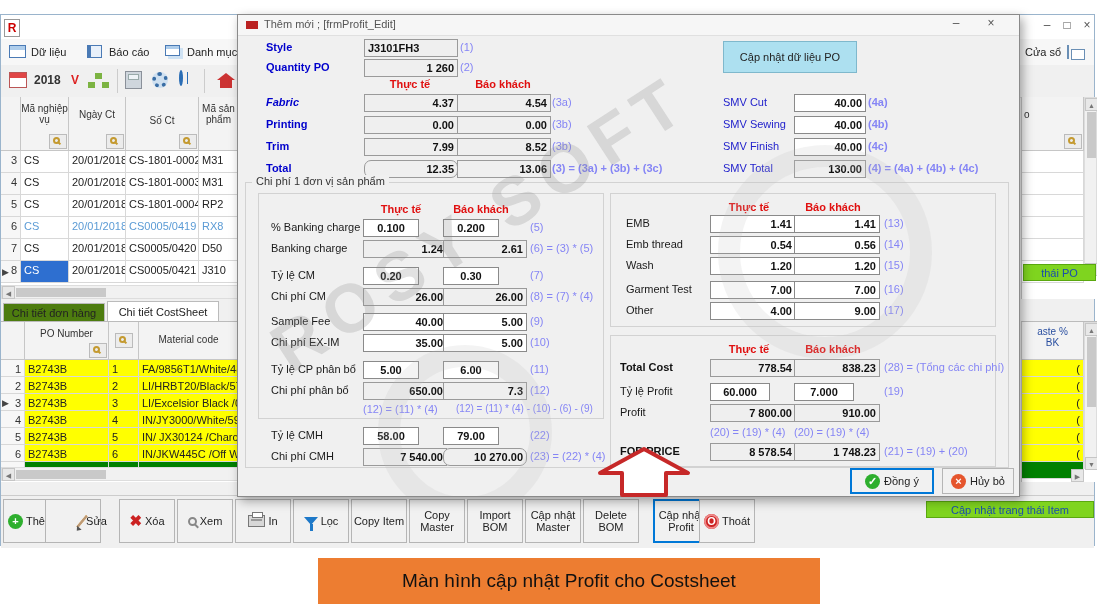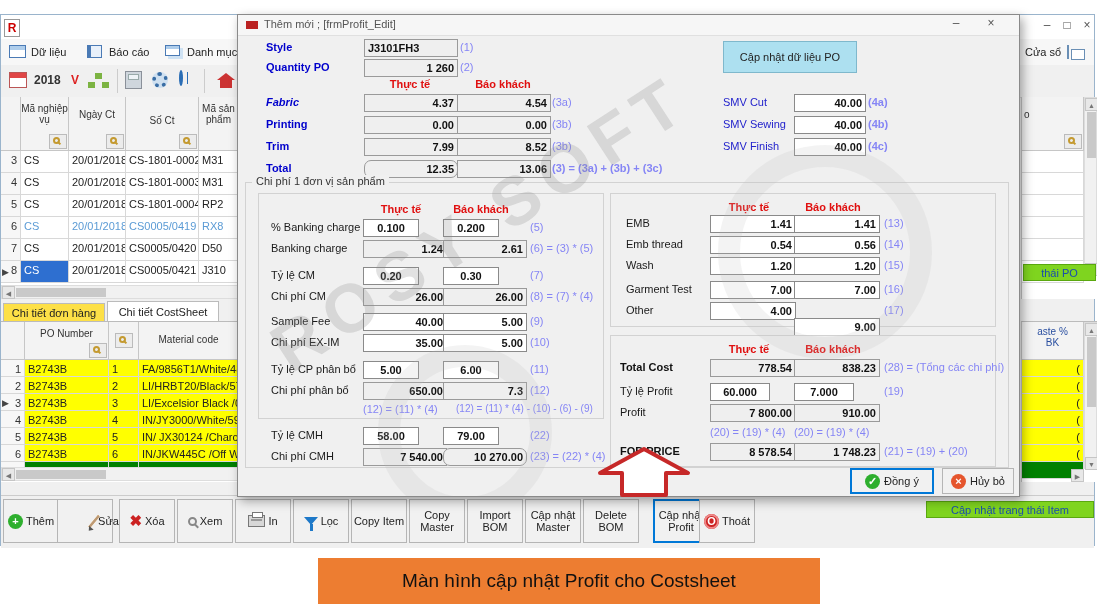--- a/index.html
+++ b/index.html
@@ -53,21 +53,21 @@
   
   .grid{position:absolute;background:#fff;}
   .gh{position:absolute;background:#f3f3f3;border-right:1px solid #c6c6c6;border-bottom:1px solid #c6c6c6;box-sizing:border-box;font-size:10px;color:#333;text-align:center;overflow:hidden;}
   .gc{position:absolute;border-right:1px solid #d8d8d8;border-bottom:1px solid #d8d8d8;box-sizing:border-box;font-size:11px;padding:3px 3px 0 3px;overflow:hidden;white-space:nowrap;}
   .numc{text-align:right;background:#f7f7f7;color:#333;}
   .bluetext{color:#5b9bd5;}
   .selcell{background:#2e6fd0;color:#fff;}
   .ptr{position:absolute;font-size:9px;color:#444;}
   .yellow{background:#ffff00;}
   .greenrow{background:#008000;color:#113311;}
-  .tab{position:absolute;border:1px solid #bbb;border-bottom:none;background:#fde047;font-size:11px;text-align:center;box-sizing:border-box;}
+  .tab{position:absolute;border:1px solid #bbb;border-bottom:none;background:#4d7c0f;font-size:11px;text-align:center;box-sizing:border-box;}
   .tabactive{background:#fff;z-index:3;}
   .statuslabel{position:absolute;background:#7fd41f;border:1px solid #5aa80f;color:#1a4cae;font-size:11px;text-align:center;box-sizing:border-box;overflow:hidden;white-space:nowrap;}
   .scrolltrack{position:absolute;background:#f1f1f1;border:1px solid #ddd;box-sizing:border-box;}
   .scrollarrow{position:absolute;width:13px;height:13px;background:#e8e8e8;border:1px solid #c6c6c6;color:#777;font-size:7px;text-align:center;line-height:13px;box-sizing:border-box;}
   .scrollthumb{position:absolute;background:#c9c9c9;}
   
   .btoolbar{position:absolute;left:0;top:480px;width:100%;height:52px;background:#f0f0f0;border-top:1px solid #ccc;}
   .bbtn{position:absolute;top:3px;width:56px;height:44px;background:#f1f1f1;border:1px solid #b5b5b5;box-sizing:border-box;font-size:11px;color:#222;display:flex;align-items:center;justify-content:center;gap:3px;text-align:center;line-height:12px;cursor:default;}
   .bbtn.focus{border:2px solid #0078d7;}
   
@@ -302,21 +302,21 @@
   <div class="scrolltrack" style="left:0;top:452px;width:237px;height:14px;">
     <span class="scrollarrow" style="left:0;top:0;">◀</span>
     <span class="scrollthumb" style="left:14px;top:2px;width:90px;height:9px;"></span>
   </div>
 
   <div class="btoolbar">
     <div class="bbtn" style="left:2px;">
         <span class="circbadge green">+</span>
         <span>Thêm</span>
       </div>
-    <div class="bbtn" style="left:56px;padding-left:42px;">
+    <div class="bbtn" style="left:44px;padding-left:42px;">
         <span class="pencil"></span>
         <span>Sửa</span>
       </div>
     <div class="bbtn" style="left:118px;">
         <span class="redx">✖</span>
         <span>Xóa</span>
       </div>
     <div class="bbtn" style="left:176px;">
         <span class="magplain"></span>
         <span>Xem</span>
@@ -411,20 +411,25 @@
   <div class="drow" style="top:101px;">
     <span class="lbl-bn" style="left:485px;">SMV Sewing</span>
     <span class="fld" style="left:556px;width:64px;">40.00</span>
     <span class="nt" style="left:630px;font-weight:bold;">(4b)</span>
   </div>
   <div class="drow" style="top:123px;">
     <span class="lbl-bn" style="left:485px;">SMV Finish</span>
     <span class="fld" style="left:556px;width:64px;">40.00</span>
     <span class="nt" style="left:630px;font-weight:bold;">(4c)</span>
   </div>
+  <div class="drow" style="top:145px;">
+    <span class="lbl-bn" style="left:485px;">SMV Total</span>
+    <span class="fld ro" style="left:556px;width:64px;">130.00</span>
+    <span class="nt" style="left:630px;font-weight:bold;">(4) = (4a) + (4b) + (4c)</span>
+  </div>
 
   <div class="gboxlabel" style="left:14px;top:160px;">Chi phí 1 đơn vị sản phẩm</div>
   <div class="gbox" style="left:7px;top:167px;width:764px;height:286px;"></div>
 
   <div class="gbox" style="left:20px;top:178px;width:346px;height:226px;"></div>
   <div class="drow" style="top:188px;">
     <span class="hred" style="left:125px;width:76px;">Thực tế</span>
     <span class="hred" style="left:205px;width:76px;">Báo khách</span>
   </div>
   <div class="drow" style="top:204px;">
@@ -518,21 +523,21 @@
   </div>
   <div class="drow" style="top:266px;">
     <span class="lbl-k" style="left:388px;">Garment Test</span>
     <span class="fld" style="left:472px;width:78px;">7.00</span>
     <span class="fld" style="left:556px;width:78px;">7.00</span>
     <span class="nt" style="left:646px;">(16)</span>
   </div>
   <div class="drow" style="top:287px;">
     <span class="lbl-k" style="left:388px;">Other</span>
     <span class="fld" style="left:472px;width:78px;">4.00</span>
-    <span class="fld" style="left:556px;width:78px;margin-top:16px;">9.00</span>
+    <span class="fld" style="left:556px;width:78px;">9.00</span>
     <span class="nt" style="left:646px;">(17)</span>
   </div>
 
   <div class="gbox" style="left:372px;top:320px;width:386px;height:132px;"></div>
   <div class="drow" style="top:328px;">
     <span class="hred" style="left:472px;width:78px;">Thực tế</span>
     <span class="hred" style="left:556px;width:78px;">Báo khách</span>
   </div>
   <div class="drow" style="top:344px;">
     <span class="lbl-kb" style="left:382px;">Total Cost</span>

